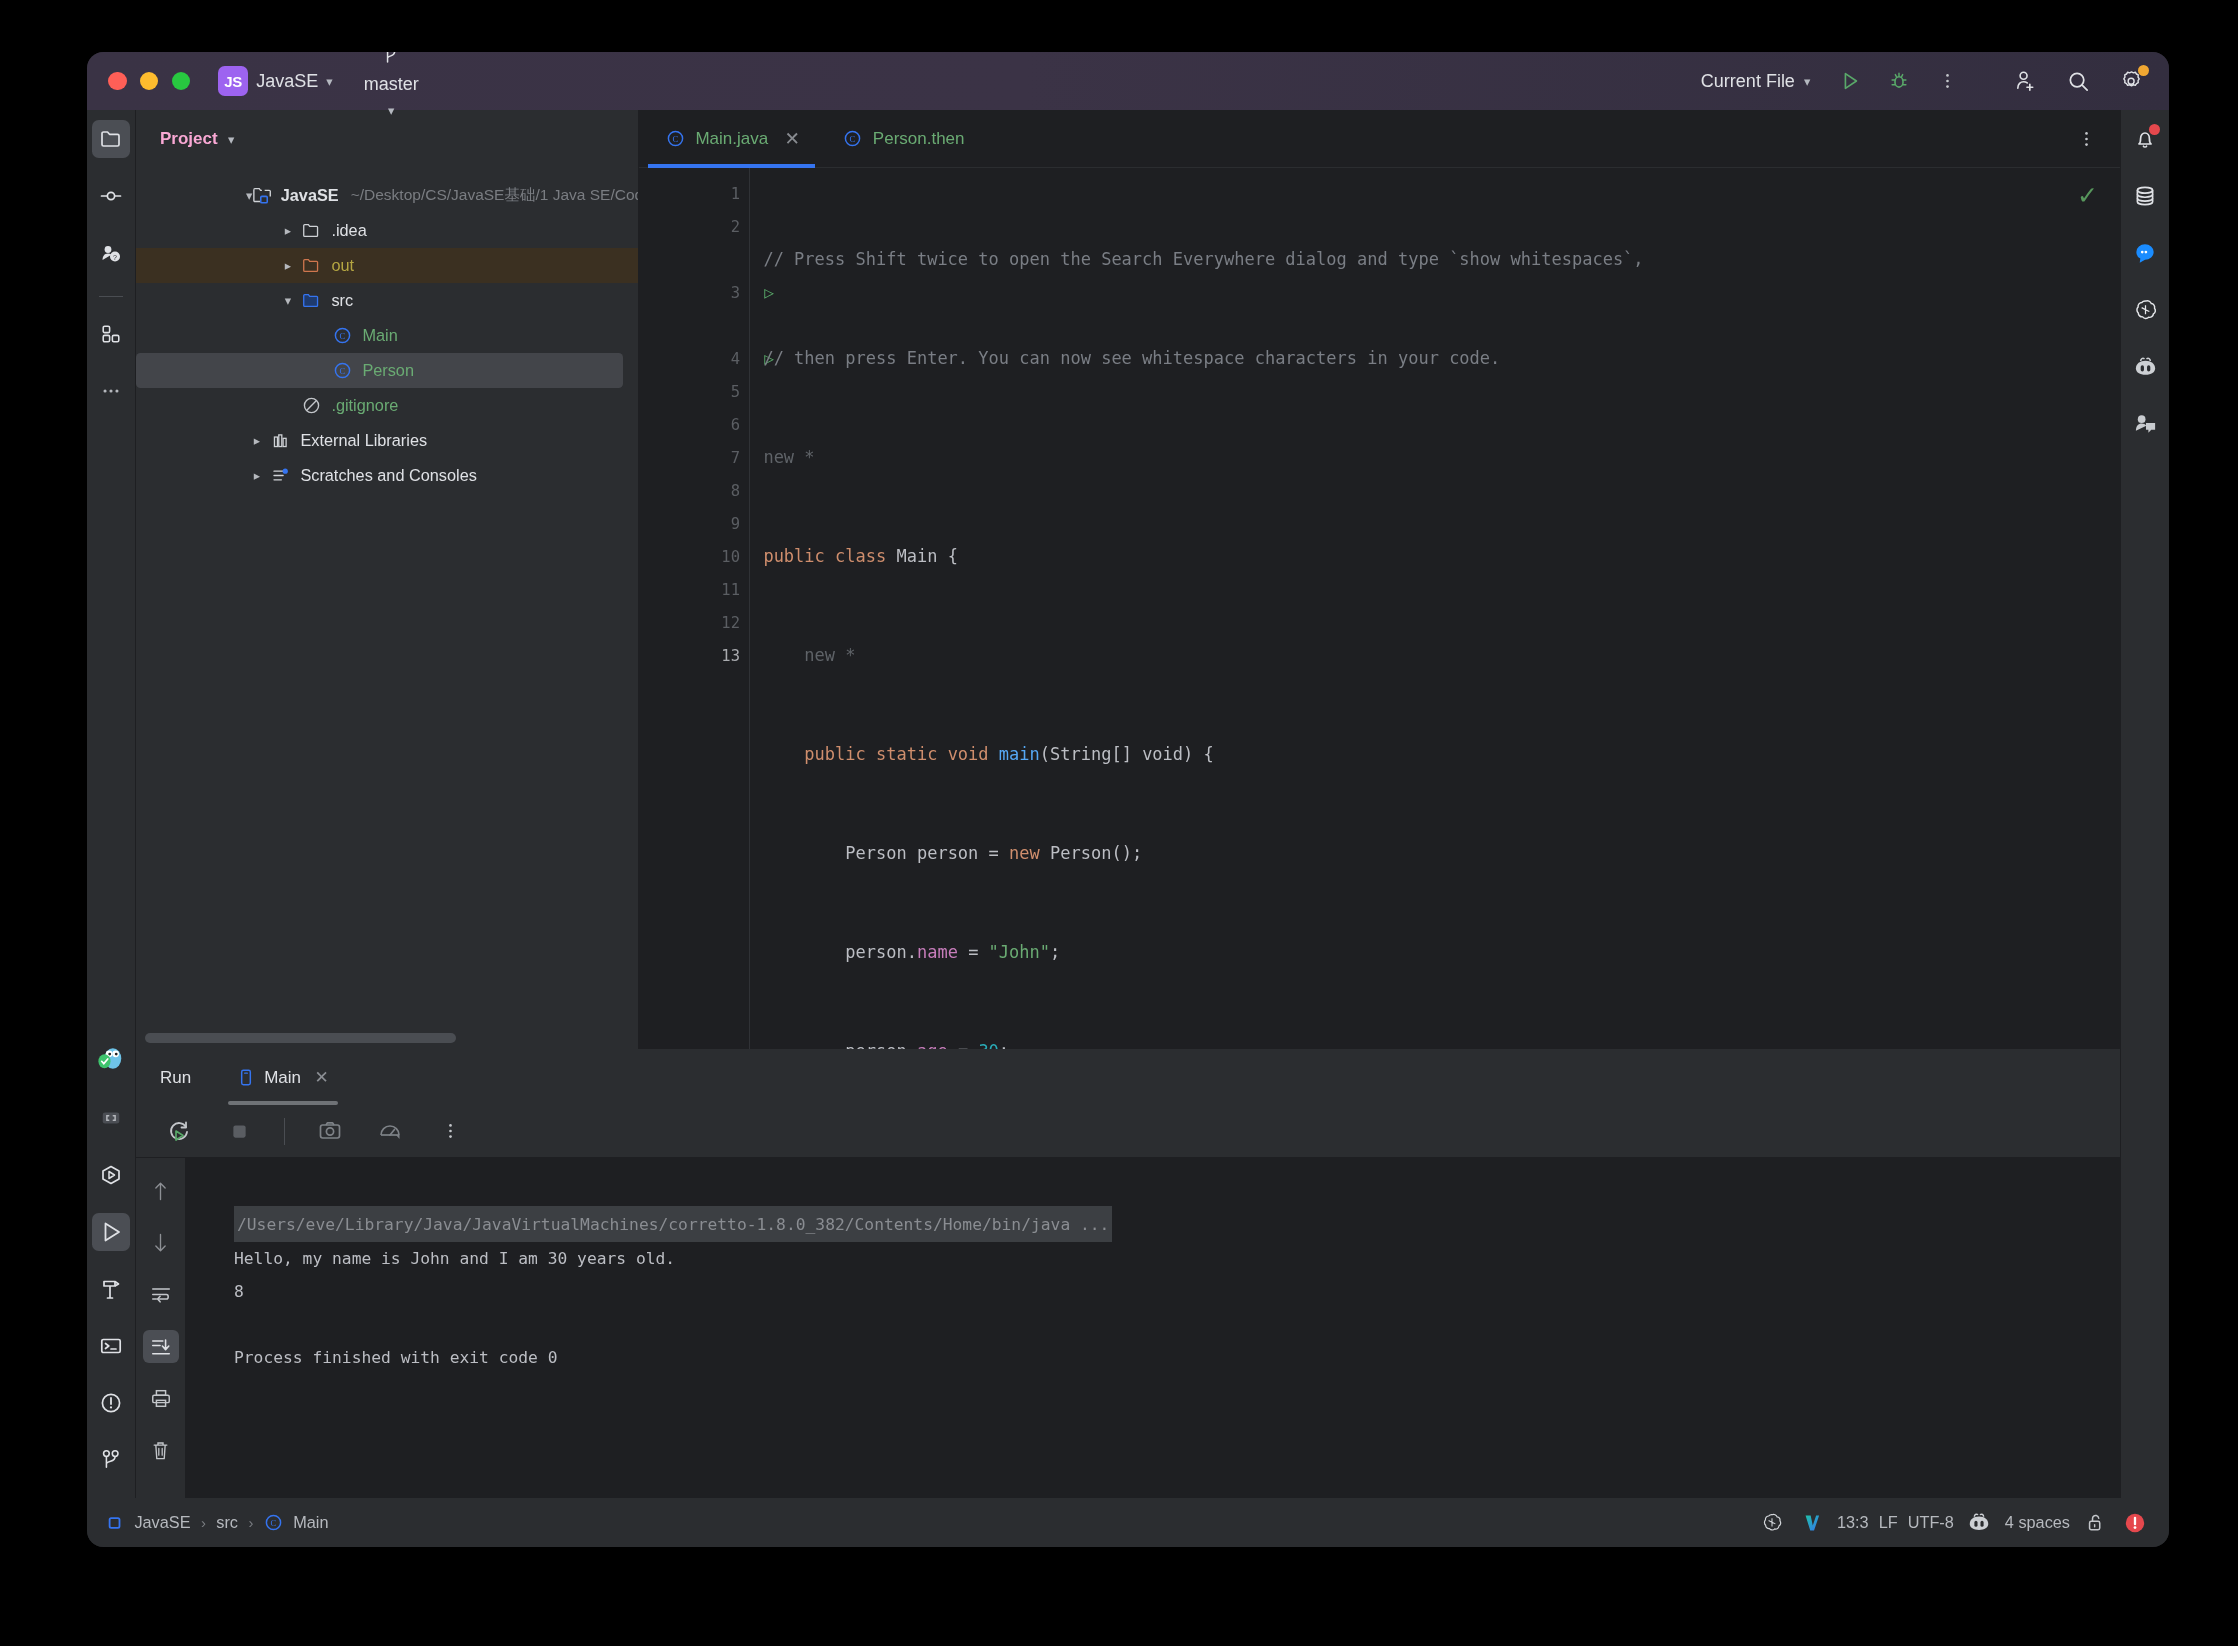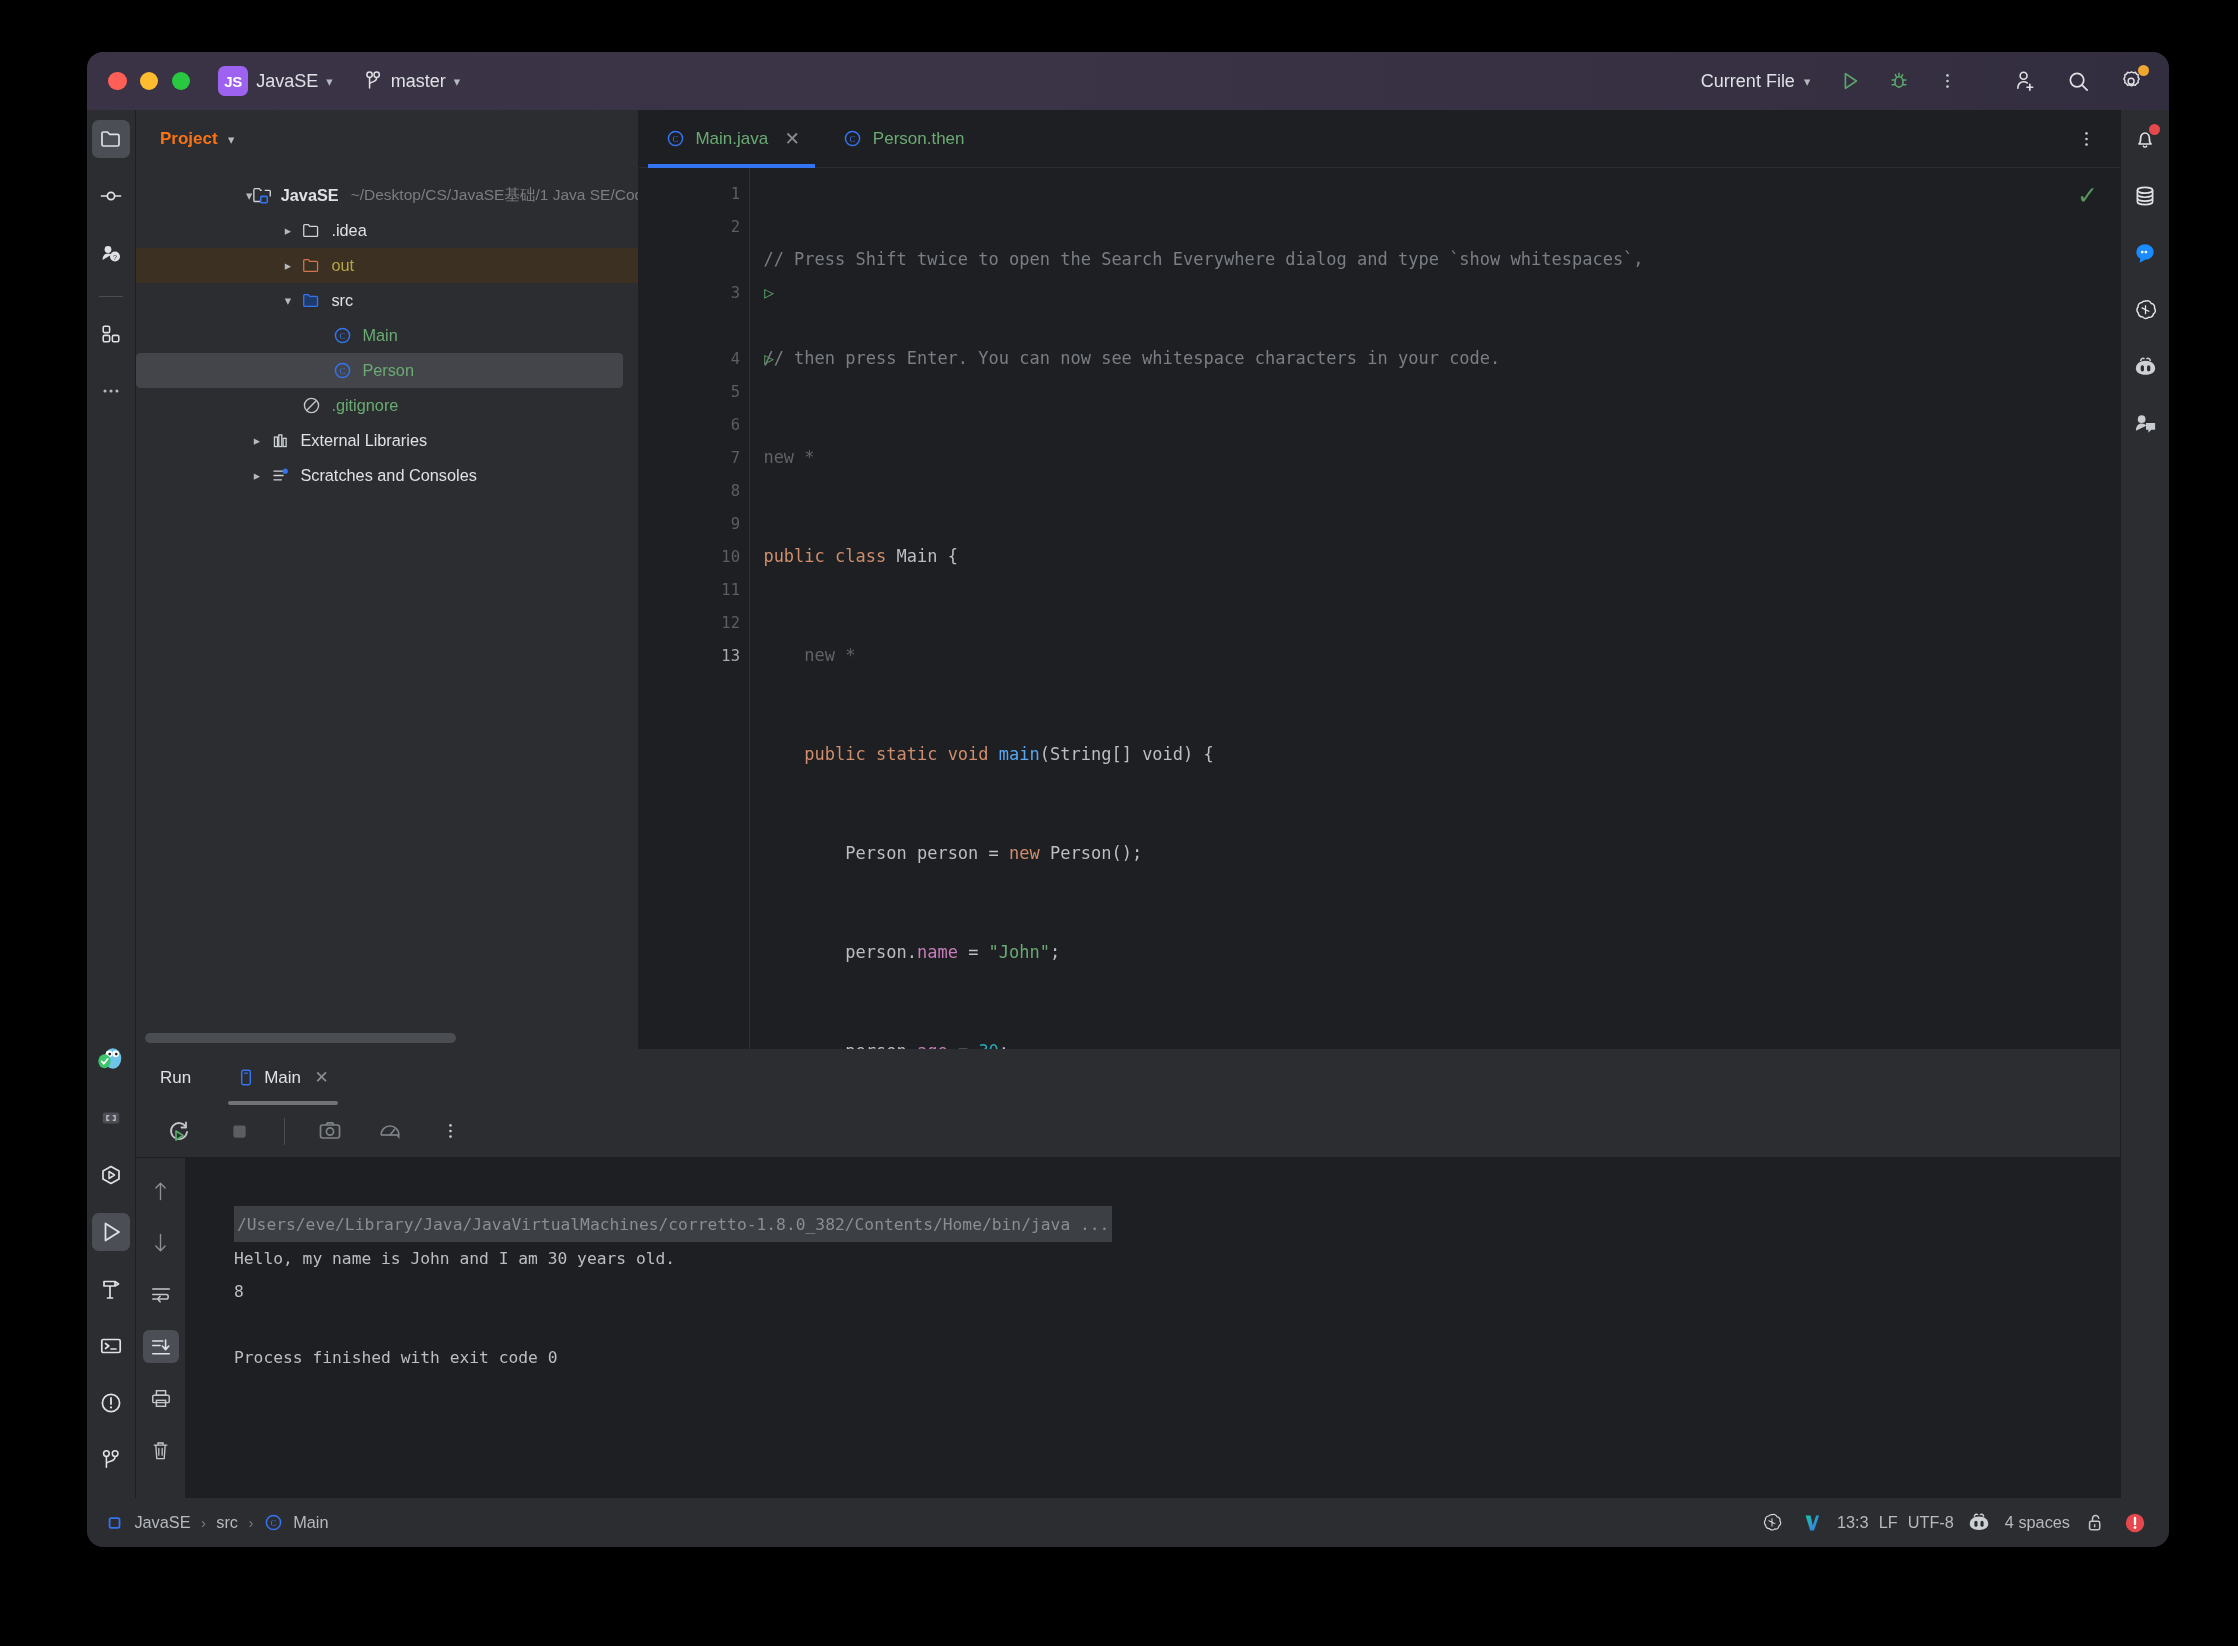--- a/index.html
+++ b/index.html
@@ -37,21 +37,21 @@
   .tl.green { background: #28c840; }
 
   .proj-badge {
     width: 30px; height: 30px; border-radius: 6.7px;
     background: #9d63f0; color: #fff;
     font-size: 15px; font-weight: 700;
     display: flex; align-items: center; justify-content: center;
     letter-spacing: -0.4px;
   }
   .tb-item { display: flex; align-items: center; gap: 8.1px; color: #dfe1e5; font-size: 18px; }
-  .tb-item.spaced { margin-left: 13.3px; }
+  .tb-item.spaced { margin-left: 13.3px; flex-direction: column; }
   .chev { font-size: 12.6px; color: #b4b8bf; }
 
   .tb-right { margin-left: auto; display: flex; align-items: center; gap: 0; }
   .tb-right .current-file { color: #dfe1e5; font-size: 18px; display: flex; align-items: center; gap: 9px; margin-right: 21px; }
   .iconbtn {
     width: 38px; height: 38px; display: flex; align-items: center; justify-content: center;
     border-radius: 6px; position: relative;
   }
   .iconbtn svg { display: block; }
 
@@ -82,21 +82,21 @@
   .project-panel {
     width: 503px; flex: 0 0 503px; background: #2b2d30;
     display: flex; flex-direction: column;
     border-right: 0.7px solid #1e1f22;
     min-height: 0;
   }
   .pp-head {
     height: 58px; flex: 0 0 58px; display: flex; align-items: center;
     padding-left: 24px; gap: 10.4px;
   }
-  .pp-title { color: #f97316; font-size: 17px; font-weight: 700; }
+  .pp-title { color: #f9a8d4; font-size: 17px; font-weight: 700; }
   .tree { flex: 1; overflow: hidden; padding-top: 10.4px; }
   .trow {
     height: 35px; display: flex; align-items: center;
     font-size: 16.3px; color: #dfe1e5; white-space: nowrap;
     padding-right: 7.4px;
   }
   .trow.sel-out { background: #3b3021; }
   .trow.sel-person { background: #43454a; border-radius: 4.4px; margin: 0 15px 0 0; }
   .twist { width: 22px; display:flex; align-items:center; justify-content:center; color:#b5b8bd; font-size: 12.6px; }
   .twist.empty { visibility: hidden; }

